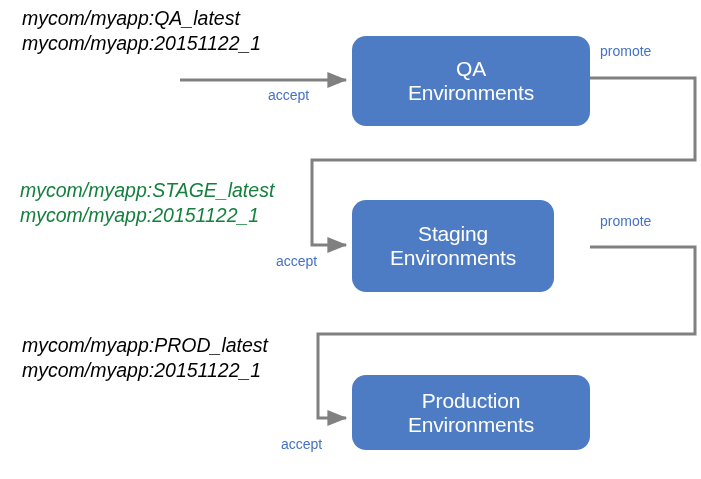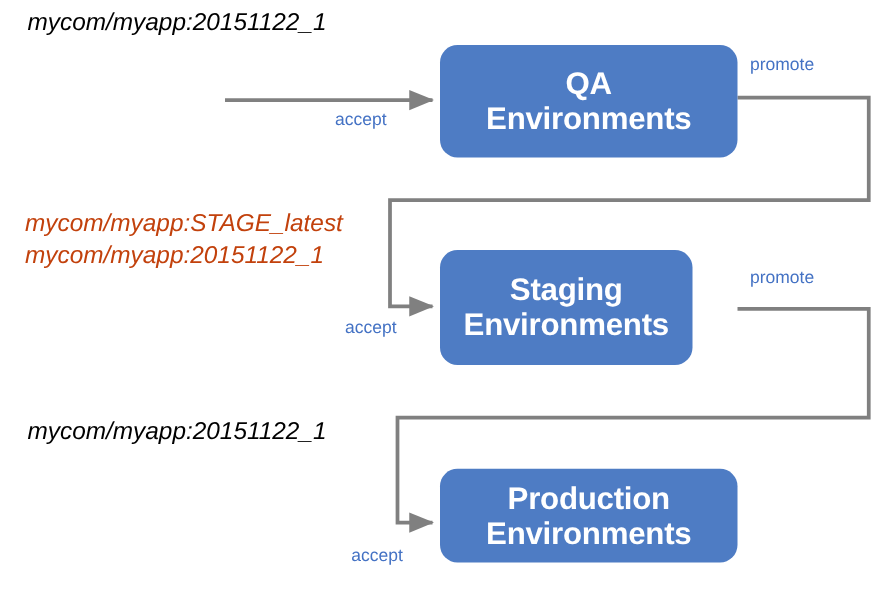--- a/index.html
+++ b/index.html
@@ -27,22 +27,22 @@
     background: #4e7cc4;
     border-radius: 14px;
     display: flex;
     flex-direction: column;
     align-items: center;
     justify-content: center;
     box-sizing: border-box;
   }
   .env-line {
     color: #ffffff;
-    font-weight: bold;
-    font-size: 25px;
+    font-weight: normal;
+    font-size: 21px;
     line-height: 1.12;
     letter-spacing: -0.2px;
     text-align: center;
     white-space: nowrap;
   }
   .tag-block {
     position: absolute;
     font-style: italic;
     font-size: 19.5px;
     color: #000000;
@@ -84,29 +84,31 @@
     <span class="env-line">Staging</span>
     <span class="env-line">Environments</span>
   </div>
 
   <div class="env-box" style="left: 352px; top: 375px; width: 238px; height: 75px; background: rgb(78, 124, 196);">
     <span class="env-line">Production</span>
     <span class="env-line">Environments</span>
   </div>
 
   <div class="tag-block" style="left: 22px; top: 6px; color: rgb(0, 0, 0);">
+    <span class="tag-line">mycom/myapp:QA_latest</span>
     <span class="tag-line">mycom/myapp:20151122_1</span>
   </div>
 
-  <div class="tag-block" style="left: 20px; top: 167px; color: #c2410c;">
+  <div class="tag-block" style="left: 20px; top: 178px; color: #15803d;">
     <span class="tag-line">mycom/myapp:STAGE_latest</span>
     <span class="tag-line">mycom/myapp:20151122_1</span>
   </div>
 
   <div class="tag-block" style="left: 22px; top: 333px; color: rgb(0, 0, 0);">
+    <span class="tag-line">mycom/myapp:PROD_latest</span>
     <span class="tag-line">mycom/myapp:20151122_1</span>
   </div>
 
   <div class="edge-label" style="left: 268px; top: 87px; color: rgb(68, 114, 196);">accept</div>
   <div class="edge-label" style="left: 600px; top: 43px; color: rgb(68, 114, 196);">promote</div>
   <div class="edge-label" style="left: 276px; top: 253px; color: rgb(68, 114, 196);">accept</div>
   <div class="edge-label" style="left: 600px; top: 213px; color: rgb(68, 114, 196);">promote</div>
   <div class="edge-label" style="left: 281px; top: 436px; color: rgb(68, 114, 196);">accept</div>
 
 </div>

